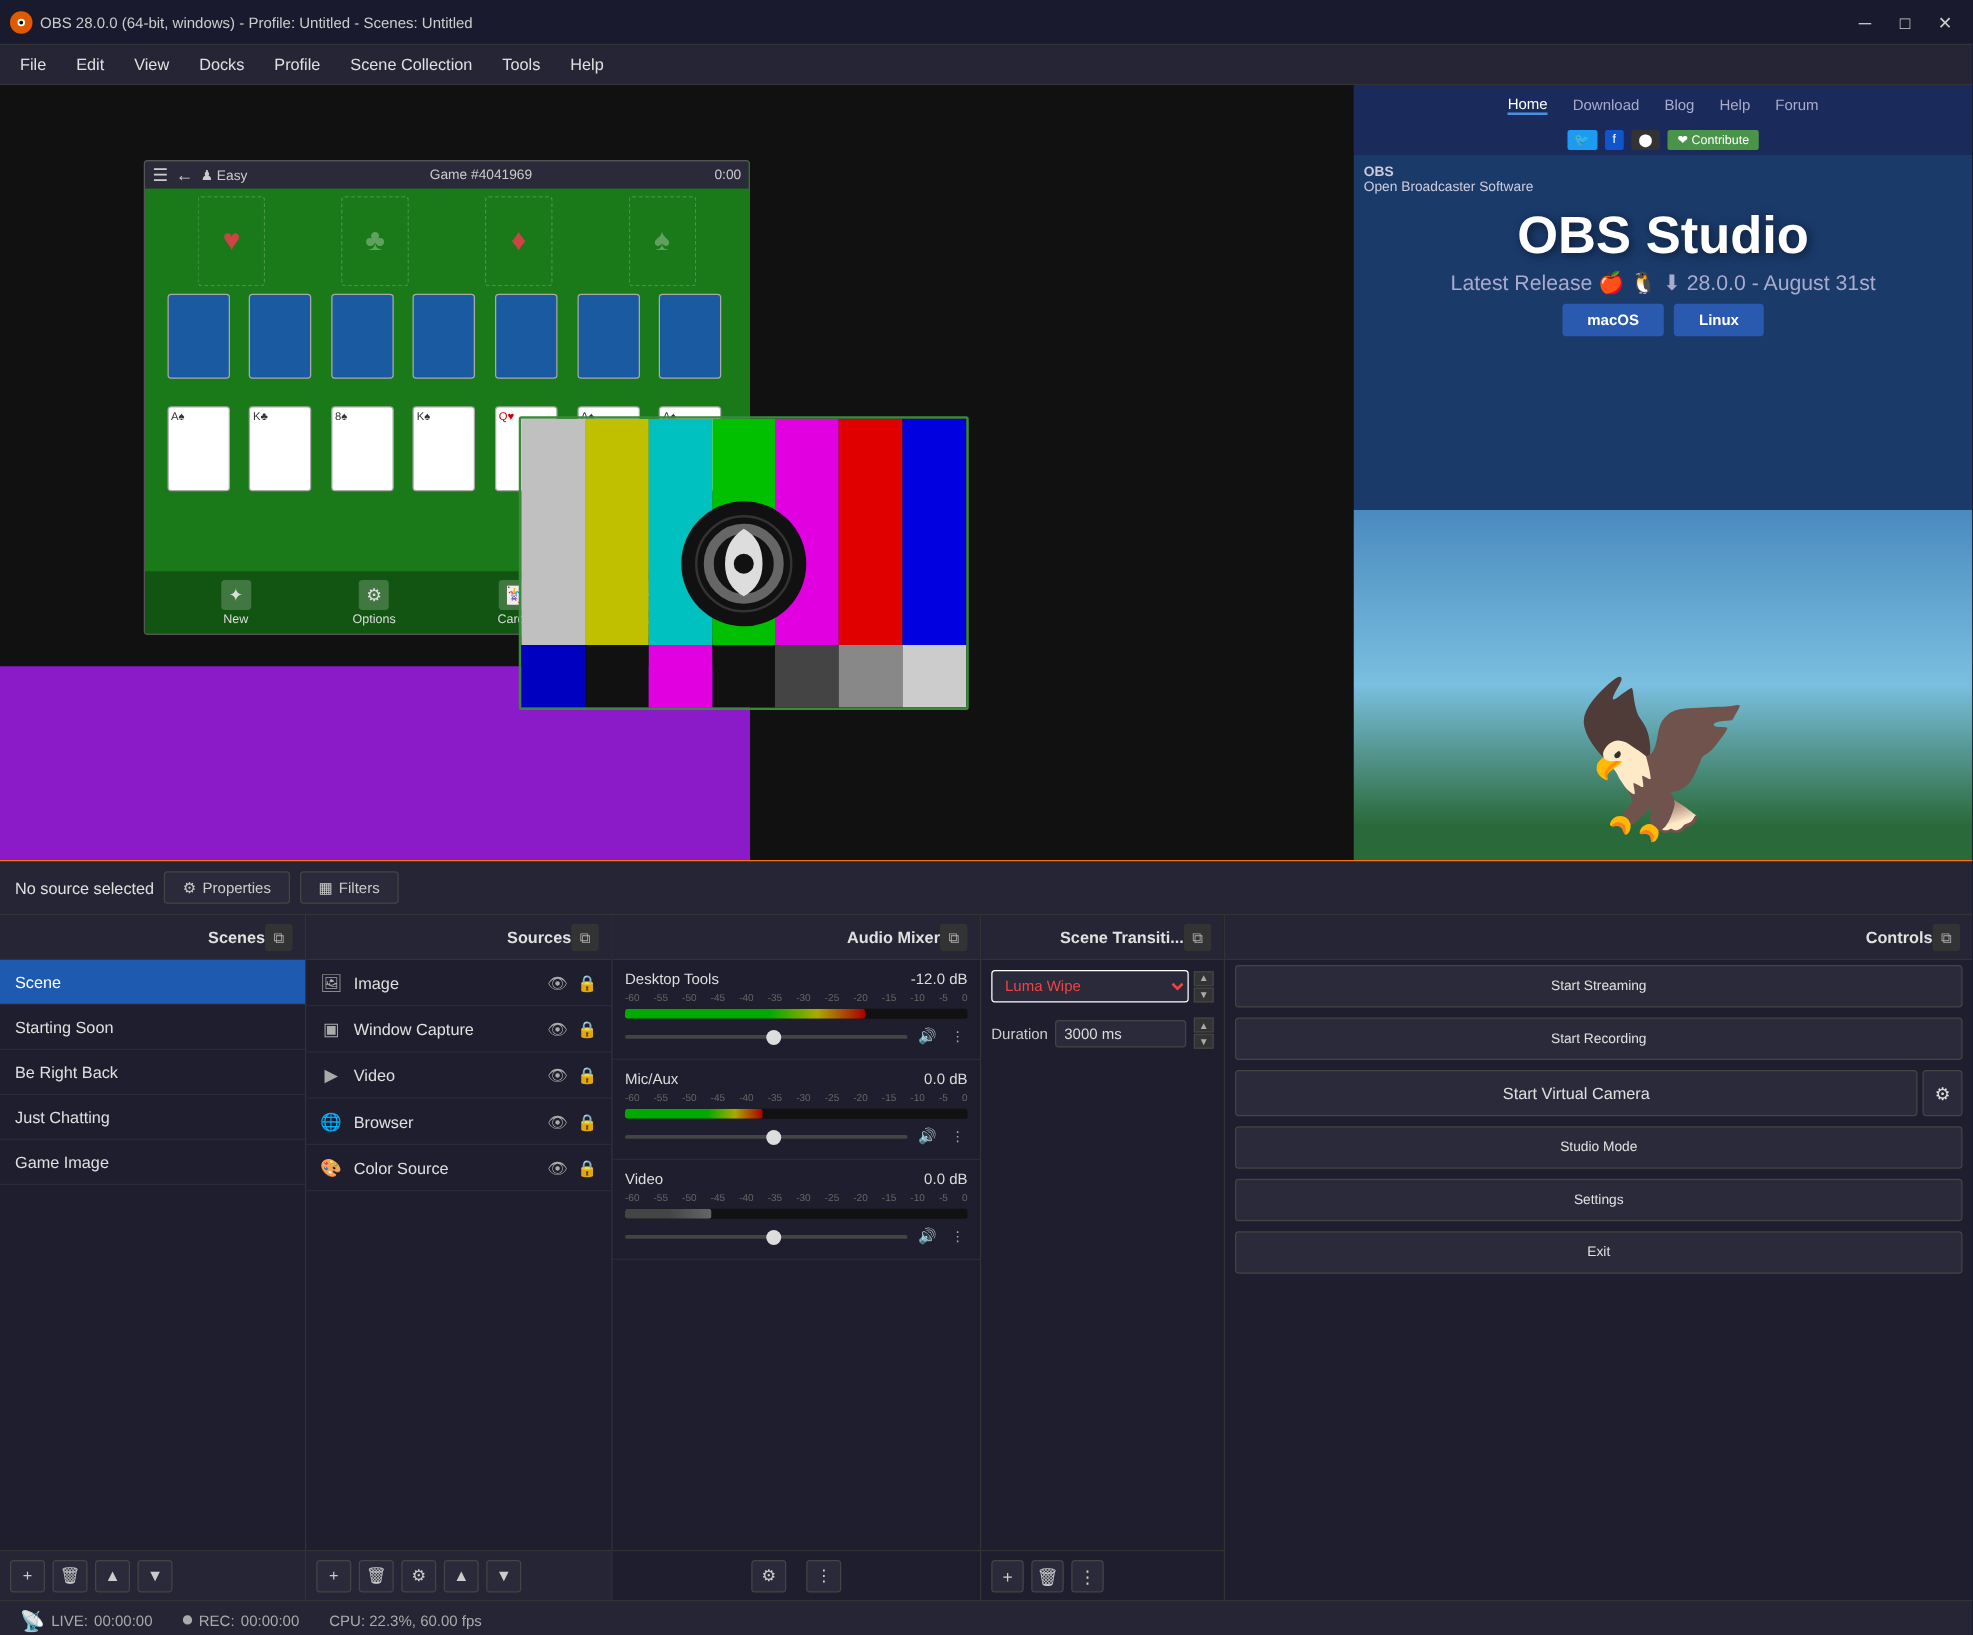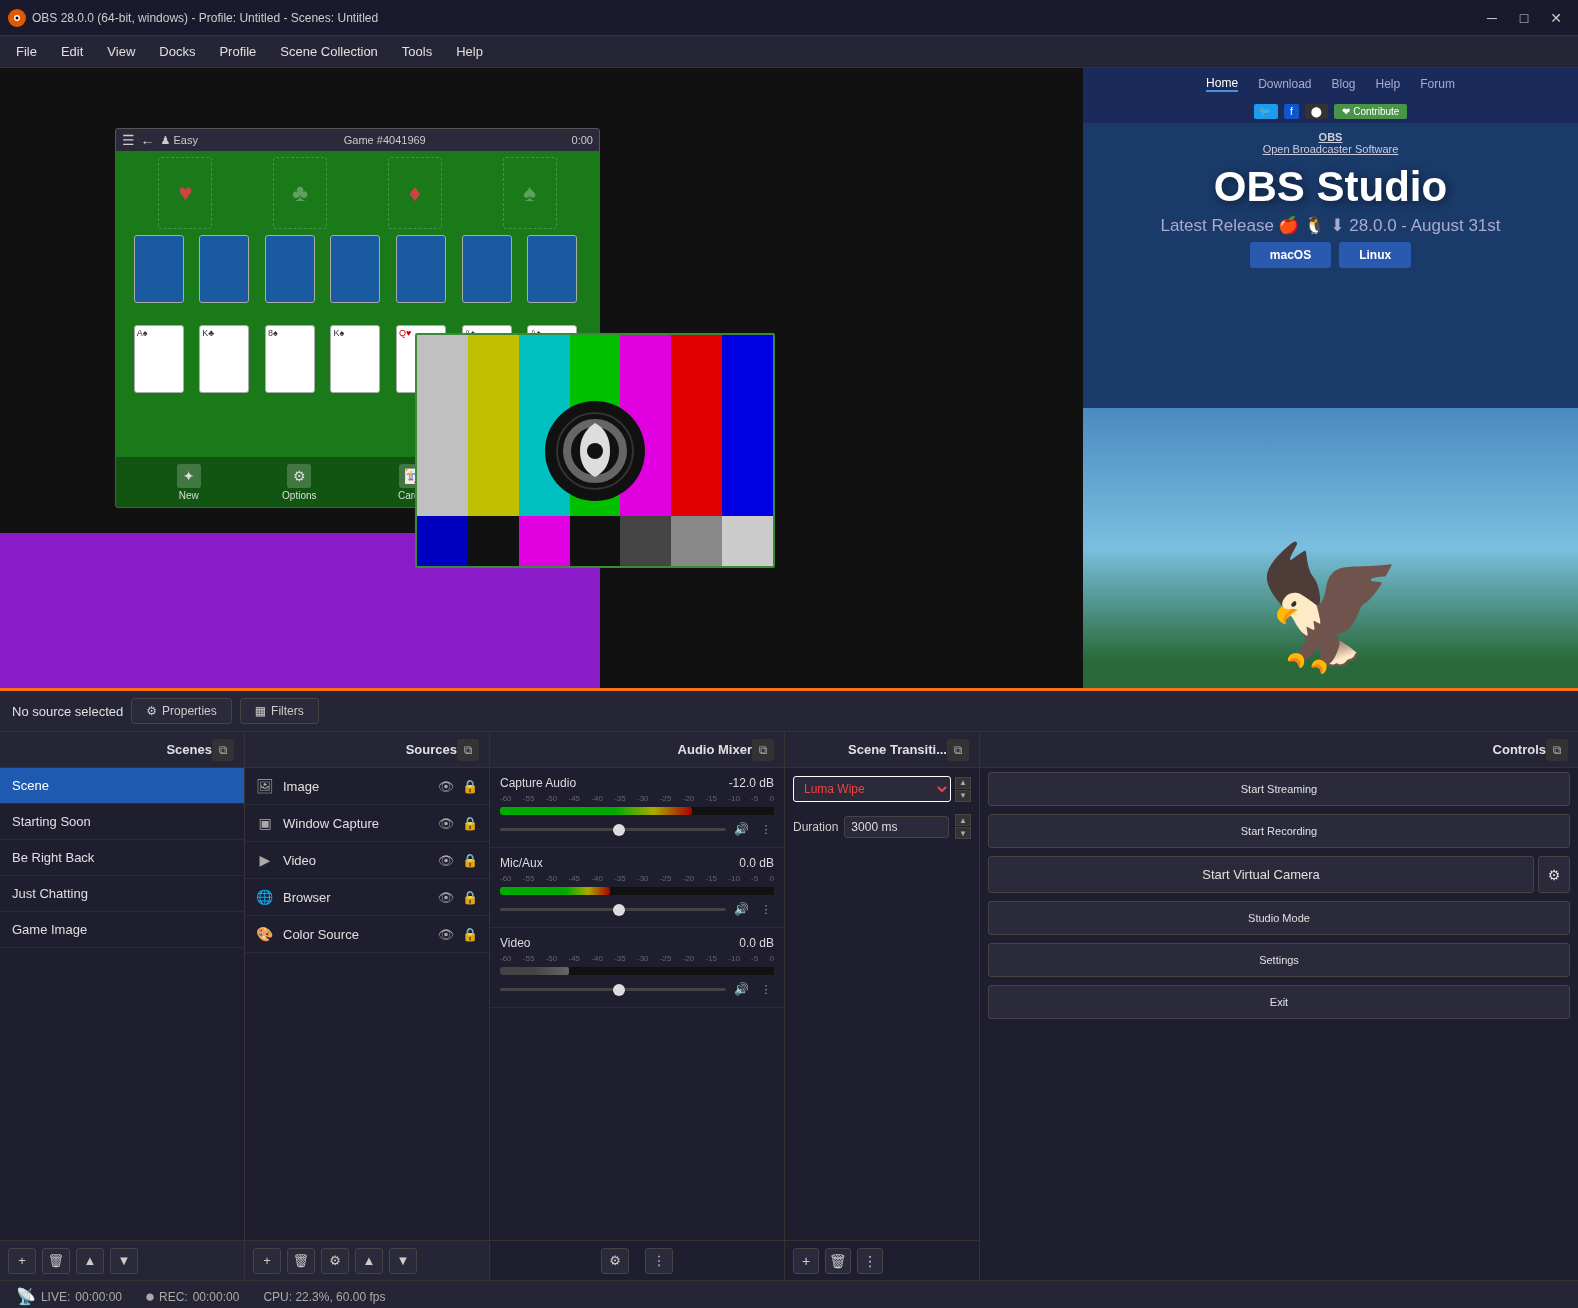--- a/index.html
+++ b/index.html
@@ -185,25 +185,24 @@
       height: 32px;
       display: flex;
       align-items: center;
       justify-content: center;
       gap: 20px;
       font-size: 12px;
     }
     .obs-nav-item { color: #aac; cursor: pointer; }
     .obs-nav-item.active { color: white; border-bottom: 2px solid #4a90e2; }
     .obs-header-text {
-      text-align: center;
+      text-align: left;
       padding: 8px;
       font-size: 11px;
       color: #ccd;
-      text-decoration: underline;
     }
     .obs-logo-area {
       text-align: center;
     }
     .obs-logo-title {
       font-size: 42px;
       font-weight: bold;
       color: white;
       text-shadow: 2px 2px 8px rgba(0,0,0,0.5);
     }
@@ -305,21 +304,21 @@
     }
 
     
     .no-source-bar {
       height: 44px;
       background: #252535;
       display: flex;
       align-items: center;
       padding: 0 12px;
       gap: 8px;
-      border-top: 3px solid #f97316;
+      border-top: 1px solid #f97316;
       border-bottom: 1px solid #333;
     }
     .prop-btn {
       display: flex; align-items: center; gap: 5px;
       padding: 5px 14px;
       background: #2a2a3a;
       border: 1px solid #444;
       border-radius: 3px;
       color: #ccc;
       cursor: pointer;
@@ -908,21 +907,21 @@
   <div class="panel audio-panel">
     <div class="panel-header">
       <span>Audio Mixer</span>
       <div class="panel-header-icons">
         <button class="panel-icon-btn">⧉</button>
       </div>
     </div>
 
     <div class="audio-track">
       <div class="audio-track-header">
-        <span class="audio-track-name">Capture Audio</span>
+        <span class="audio-track-name">Desktop Tools</span>
         <span class="audio-track-db">-12.0 dB</span>
       </div>
       <div class="audio-meter-labels">
         <span>-60</span>
           <span>-55</span>
           <span>-50</span>
           <span>-45</span>
           <span>-40</span>
           <span>-35</span>
           <span>-30</span>

